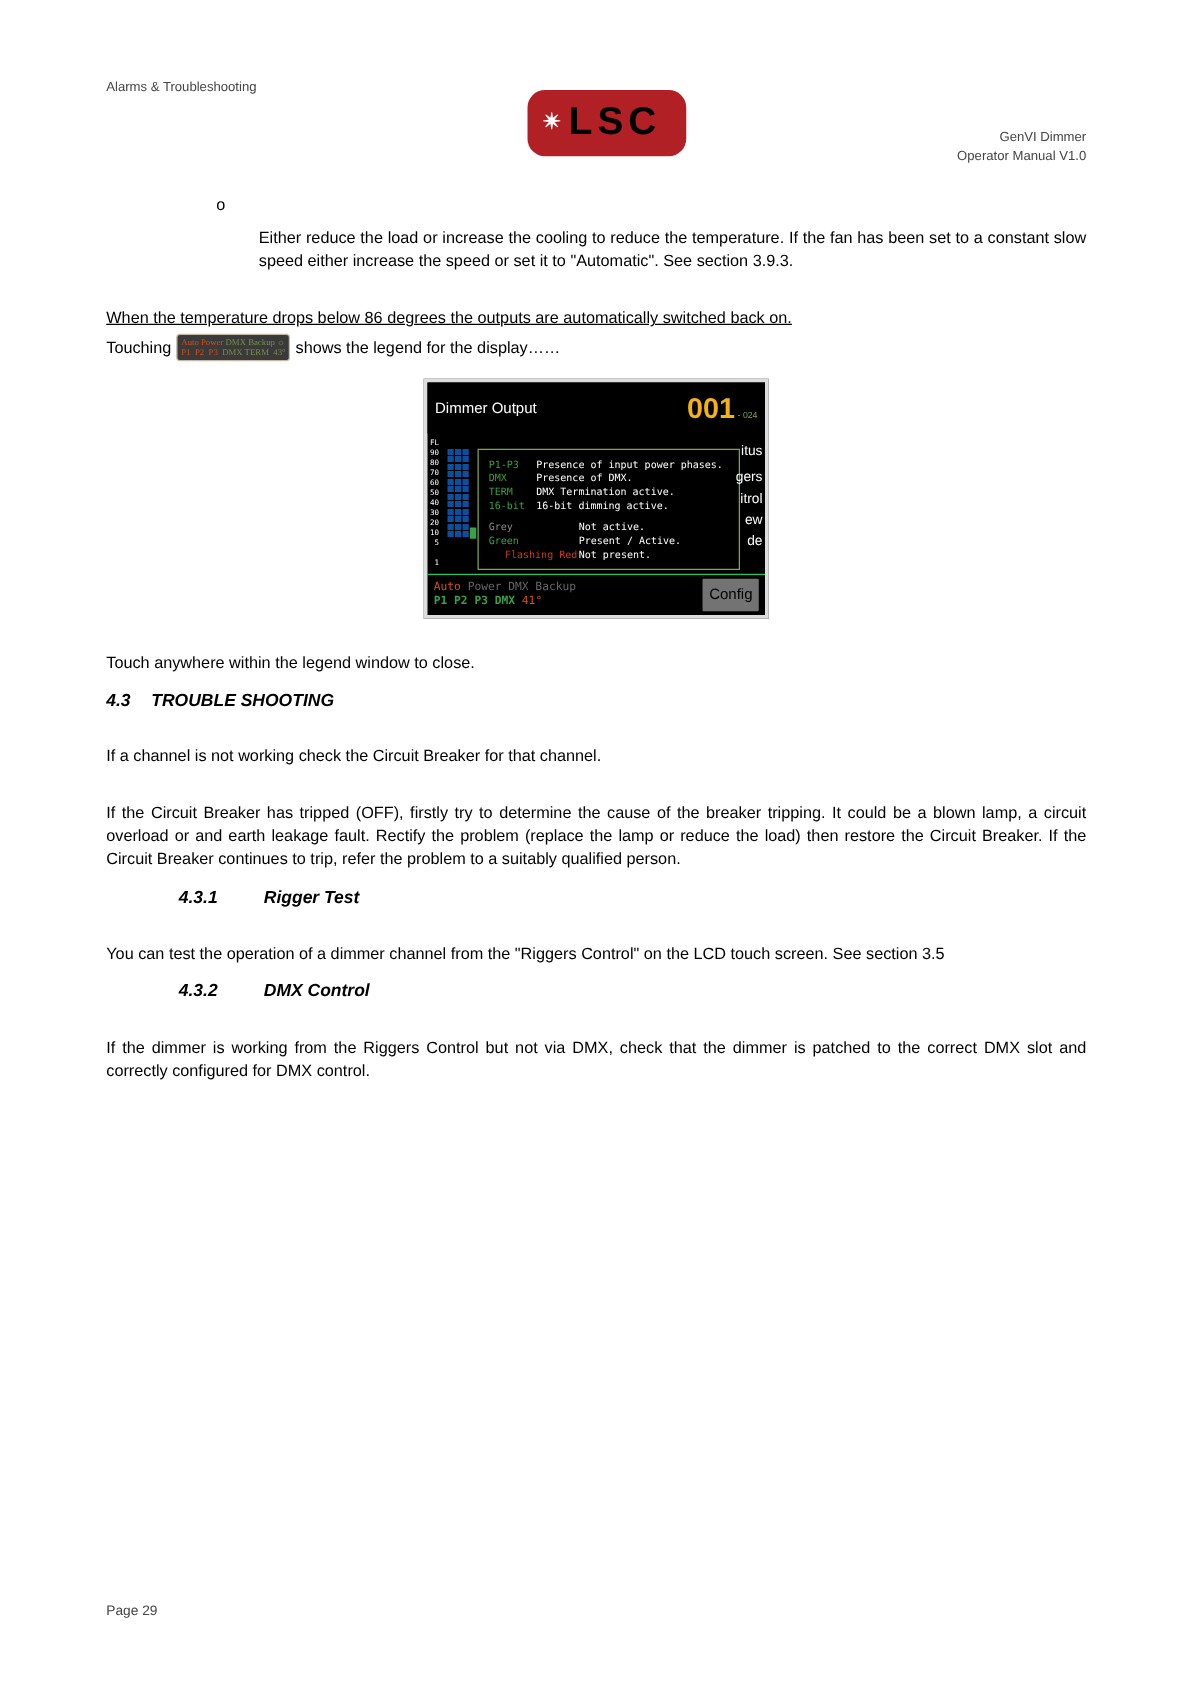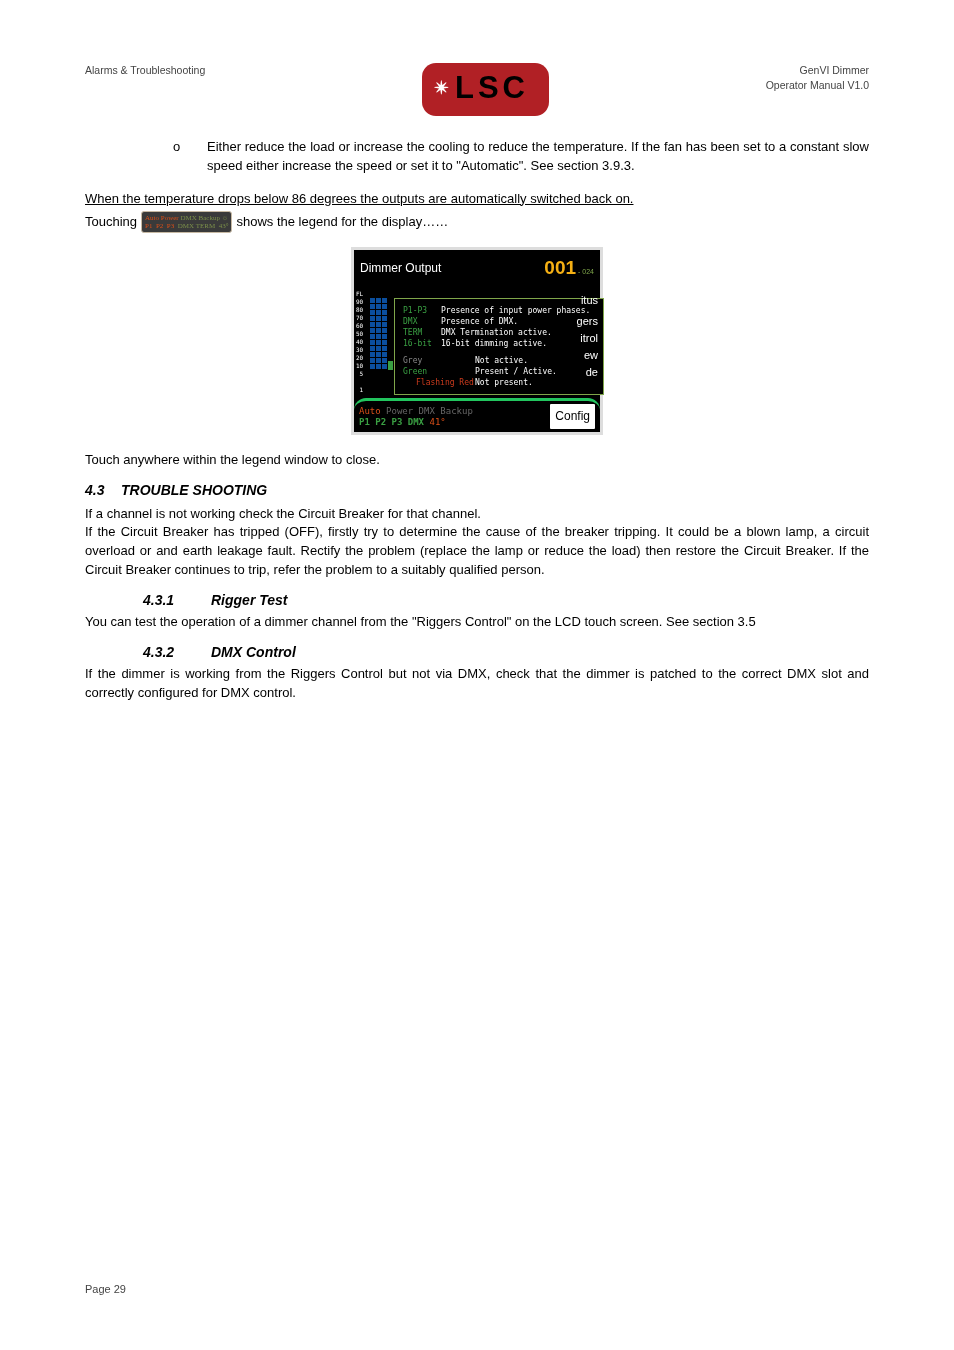--- a/index.html
+++ b/index.html
@@ -22,20 +22,21 @@
       display: flex;
       justify-content: space-between;
       margin-bottom: 22px;
     }
     .header-left, .header-right {
       font-size: 10.5px;
       color: #444;
     }
     .header-right {
       text-align: right;
+      margin-top: 40px;
     }
     .header-center {
       display: flex;
       align-items: center;
     }
     .logo {
       background: #b12025;
       border-radius: 14px;
       padding: 3px 20px 5px 12px;
       display: flex;
@@ -49,20 +50,21 @@
     }
     .logo-text {
       color: #000;
       font-weight: 900;
       font-size: 31px;
       letter-spacing: 4px;
       font-family: Arial, sans-serif;
     }
     .body-text {
       text-align: justify;
+      margin-top: 26px;
     }
     .bullet-section {
       margin-left: 88px;
       margin-bottom: 14px;
     }
     .bullet-row {
       display: flex;
     }
     .bullet-sym {
       width: 34px;
@@ -96,21 +98,21 @@
     }
     .mini-btn .r2 {
       color: #7b8f4a;
     }
     .screenshot-wrap {
       display: flex;
       justify-content: center;
       margin: 2px 0 16px 0;
     }
     .screenshot {
-      width: 252px;
+      width: 276px;
       border: 3px solid #ddd;
       background: #000;
       font-family: monospace;
       color: #7fa64a;
       font-size: 8px;
     }
     .ss-header {
       background: #000;
       color: #fff;
       padding: 4px 6px;
@@ -118,21 +120,21 @@
       justify-content: space-between;
       align-items: center;
       font-family: Arial, sans-serif;
     }
     .ss-title {
       font-size: 12px;
       color: #fff;
     }
     .ss-num {
       color: #f5b014;
-      font-size: 19px;
+      font-size: 23px;
       font-weight: bold;
     }
     .ss-numsub {
       color: #7fa64a;
       font-size: 7px;
       margin-left: 2px;
     }
     .ss-body {
       display: flex;
       position: relative;
@@ -194,43 +196,42 @@
       right: 0;
       top: 4px;
       color: #fff;
       font-family: Arial, sans-serif;
       font-size: 11px;
       line-height: 21px;
       text-align: right;
       padding-right: 2px;
     }
     .ss-footer {
-      border-top: 3px solid #22c55e;
+      border-top: 1px solid #22c55e;
       padding: 3px 5px;
       display: flex;
       justify-content: space-between;
       align-items: center;
-      border-radius: 12px;
     }
     .ss-footer-left {
       font-size: 9px;
       line-height: 11px;
     }
     .ss-footer-left .o {
       color: #d94f18;
     }
     .ss-footer-left .g {
       color: #3aa043;
       font-weight: bold;
     }
     .ss-footer-left .gr {
       color: #666;
     }
     .ss-config {
-      background: #ffffff;
+      background: #737373;
       color: #000;
       font-family: Arial, sans-serif;
       font-size: 12px;
       padding: 4px 5px;
       border-radius: 1px;
     }
     .section-heading {
       font-style: italic;
       font-weight: bold;
       color: #000;

